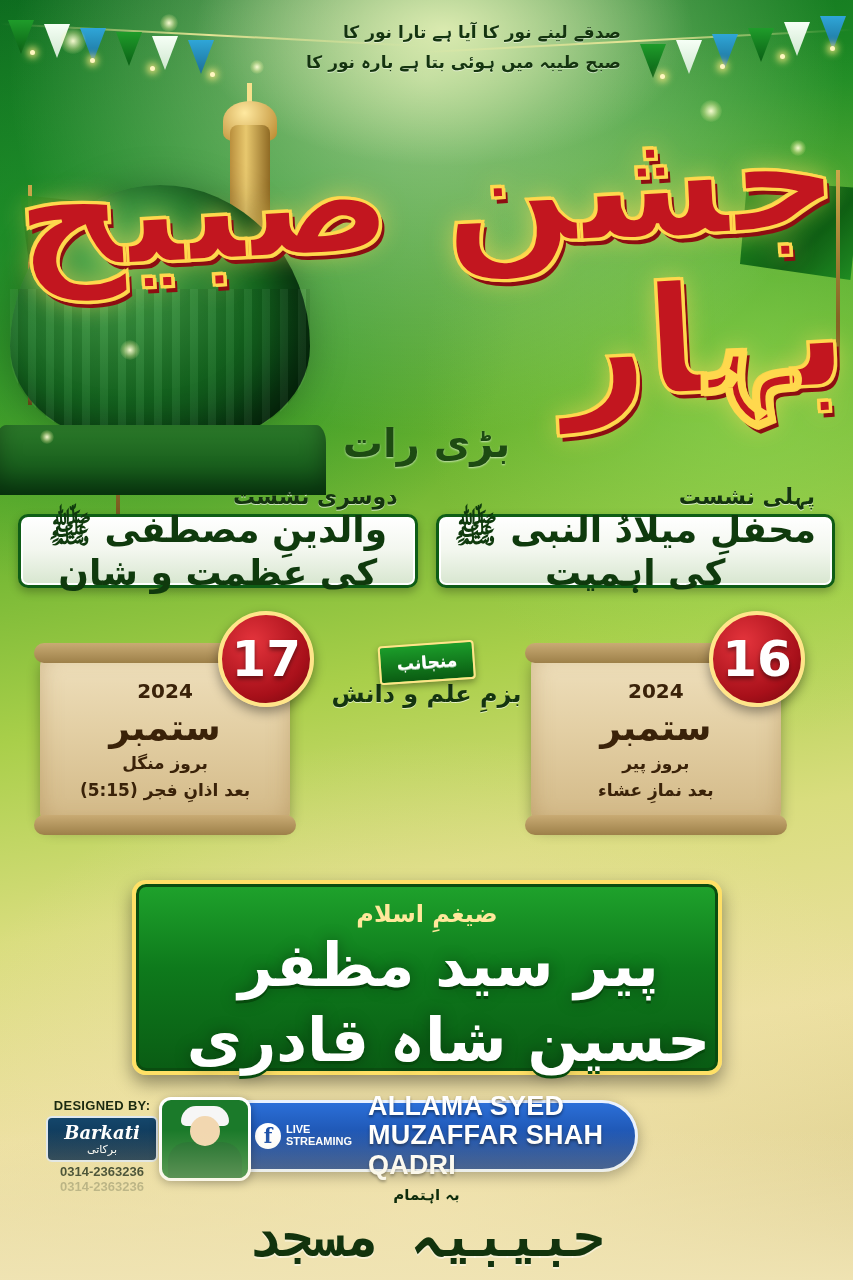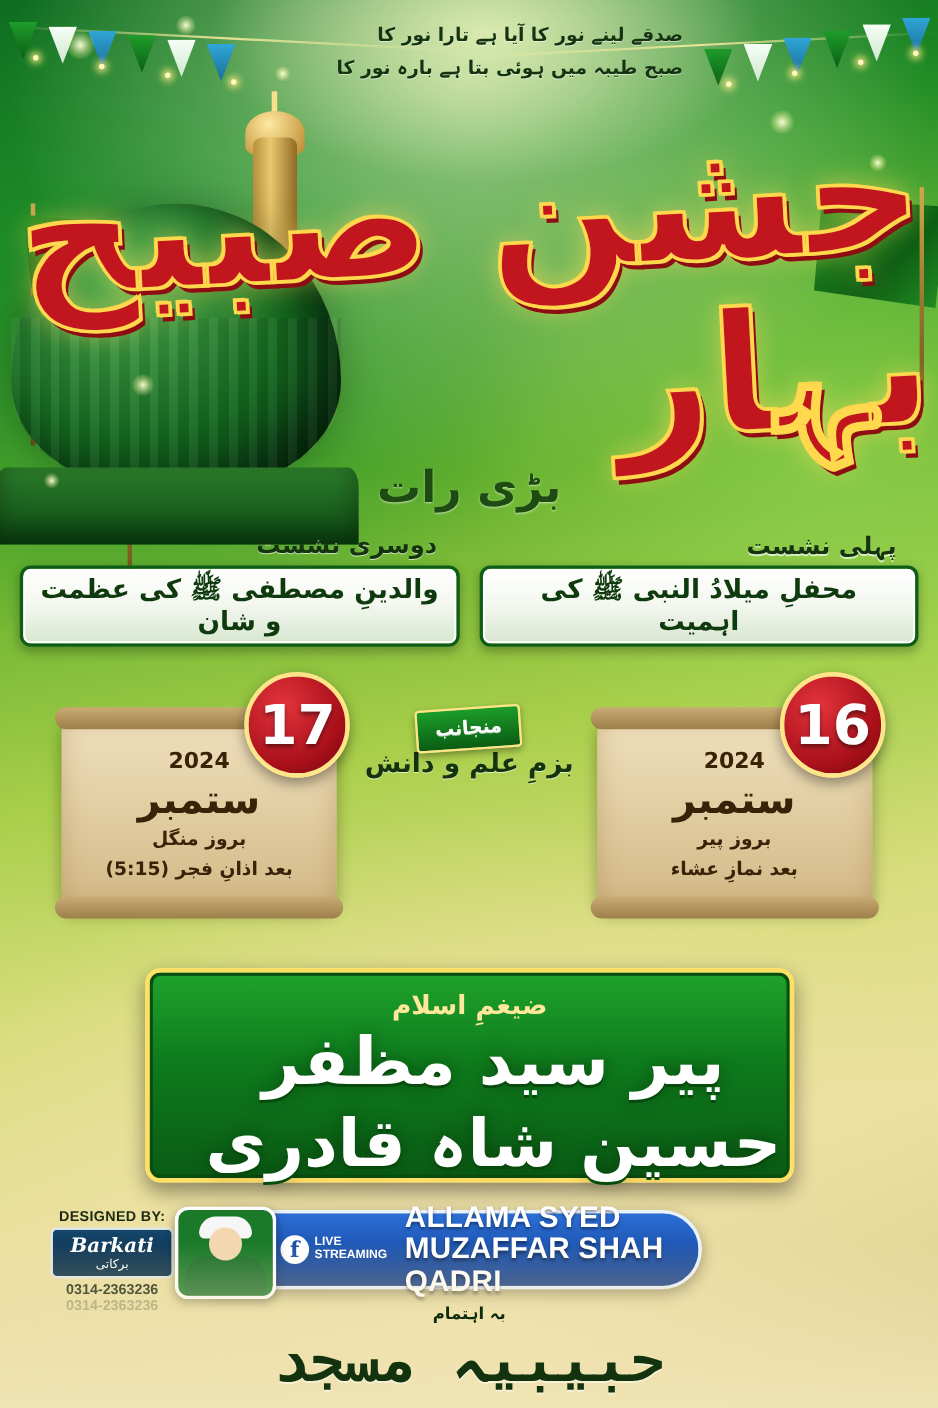--- a/index.html
+++ b/index.html
@@ -167,34 +167,34 @@
     border-radius: 10px;
     border: 3px solid #0e5d16;
     background: linear-gradient(180deg, #ffffff 0%, #f3f7ef 48%, #d7e6cf 100%);
     box-shadow: 0 4px 10px rgba(0,0,0,.28), inset 0 0 0 2px #ffffff;
     display: flex; align-items: center; justify-content: center;
     direction: rtl;
   }
   .session-text {
     font-family: "DejaVu Sans", sans-serif;
     font-weight: bold;
-    font-size: 24px;
+    font-size: 36px;
     color: #0f3a0d;
     text-align: center;
     padding: 0 12px;
     line-height: 1.2;
   }
 
   
   .scrolls {
     position: absolute; left: 40px; top: 625px; width: 773px; height: 250px;
     display: flex; flex-direction: row-reverse; justify-content: space-between; align-items: flex-start;
   }
   .scroll {
-    position: relative; width: 284px; height: 205px; margin-left: 16px;
+    position: relative; width: 284px; height: 205px;
   }
   .scroll-paper {
     position: absolute; left: 0; top: 28px; width: 250px; height: 172px;
     background: linear-gradient(180deg, #efe0bd 0%, #e3cfa4 45%, #d2b886 100%);
     border-radius: 14px;
     box-shadow: 0 6px 14px rgba(0,0,0,.3), inset 0 0 22px rgba(150,110,50,.35);
   }
   .scroll-paper:before, .scroll-paper:after {
     content: ""; position: absolute; left: -6px; width: 262px; height: 20px;
     background: linear-gradient(180deg,#c9ab74,#9d8049);

